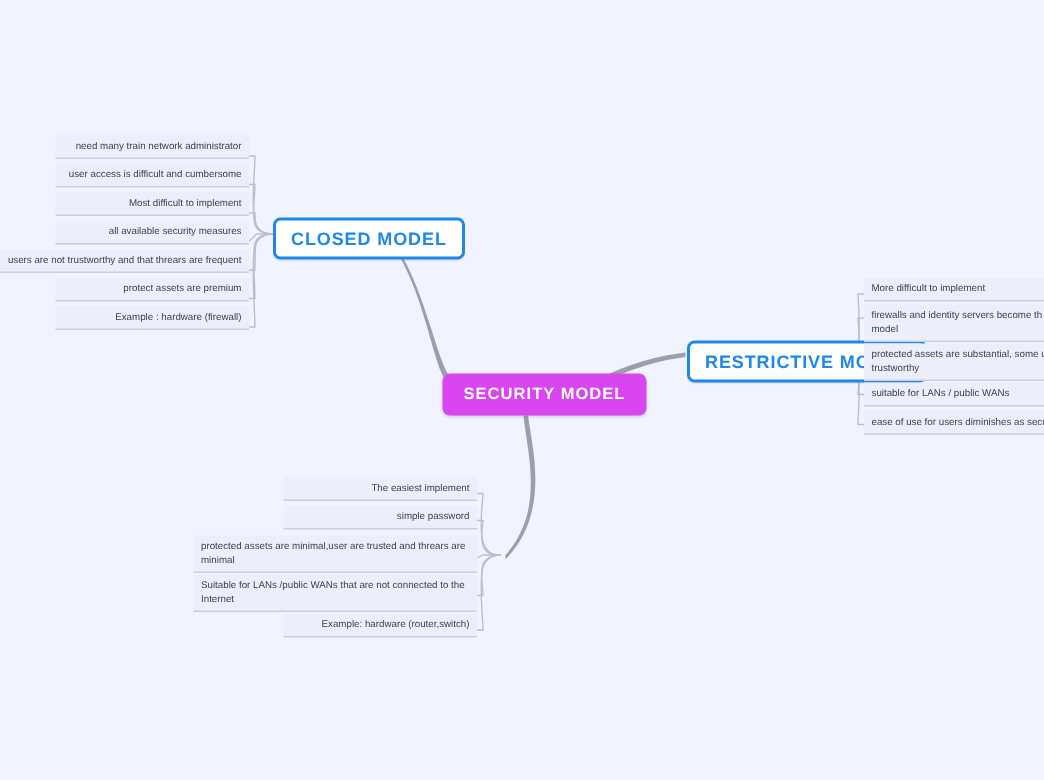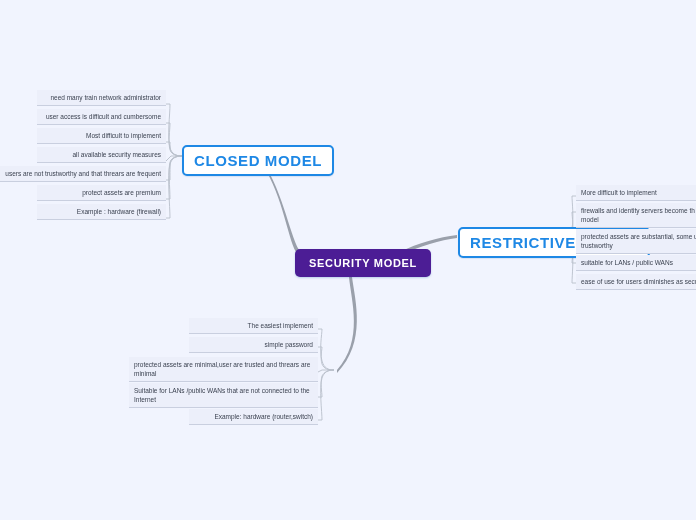--- a/index.html
+++ b/index.html
@@ -30,35 +30,35 @@
     height: 520px;
     pointer-events: none;
   }
   .node {
     position: absolute;
     box-sizing: border-box;
     white-space: nowrap;
   }
   
   .root-node {
-    background: #4c1d95;
+    background: #d946ef;
     color: #ffffff;
     font-size: 11px;
     font-weight: bold;
     letter-spacing: 0.7px;
     border-radius: 5px;
     padding: 8px 14px;
     text-align: center;
     box-shadow: 0 1px 2px rgba(30,100,170,0.25);
   }
   
   .branch-node {
     background: #ffffff;
     color: #1e88e5;
-    font-size: 15px;
+    font-size: 12px;
     font-weight: bold;
     letter-spacing: 0.6px;
     border: 2px solid #1e88e5;
     border-radius: 5px;
     padding: 5px 10px;
     text-align: center;
     box-shadow: 0 1px 1px rgba(30,100,170,0.12);
   }
   
   .leaf-node {

